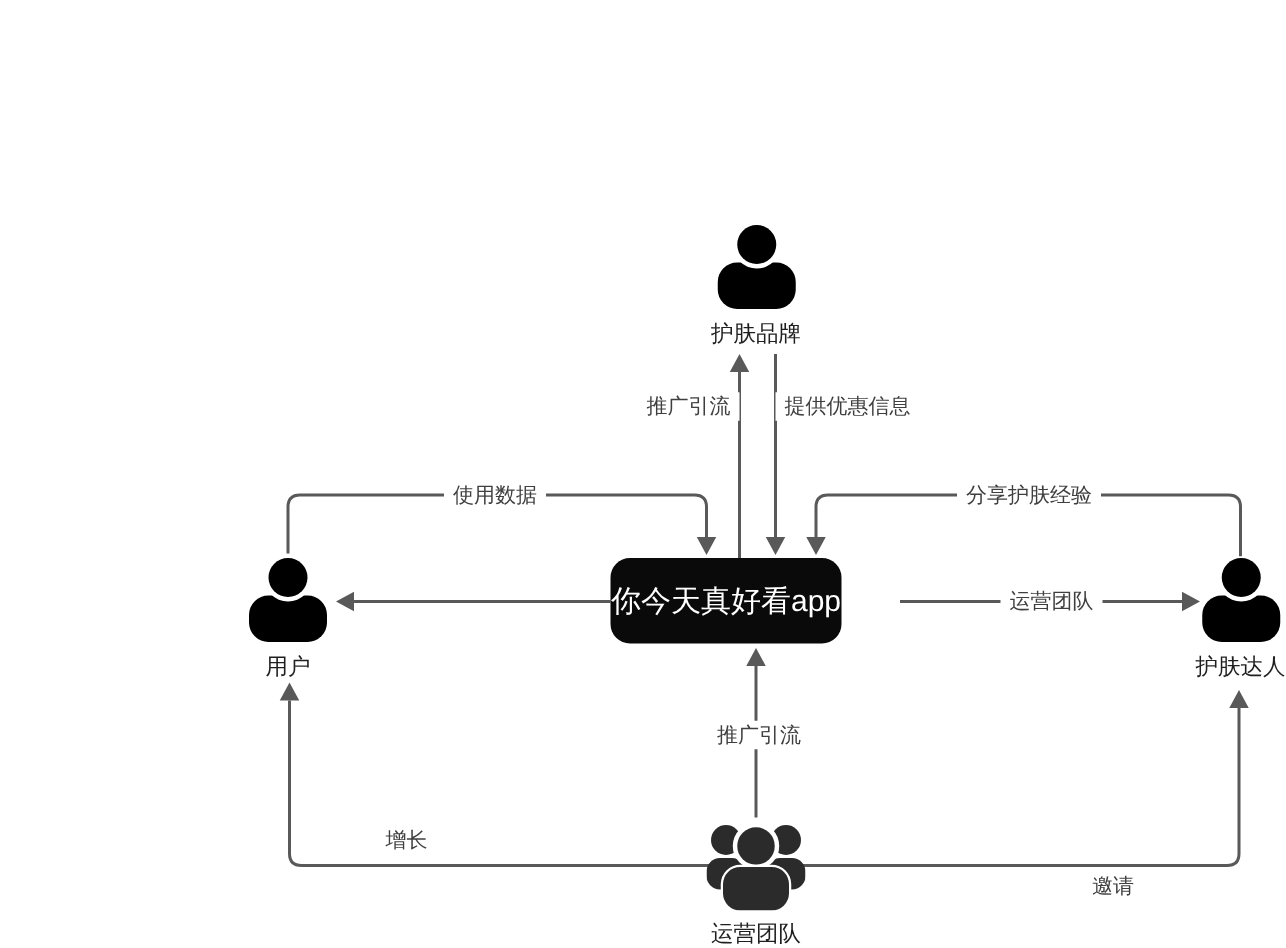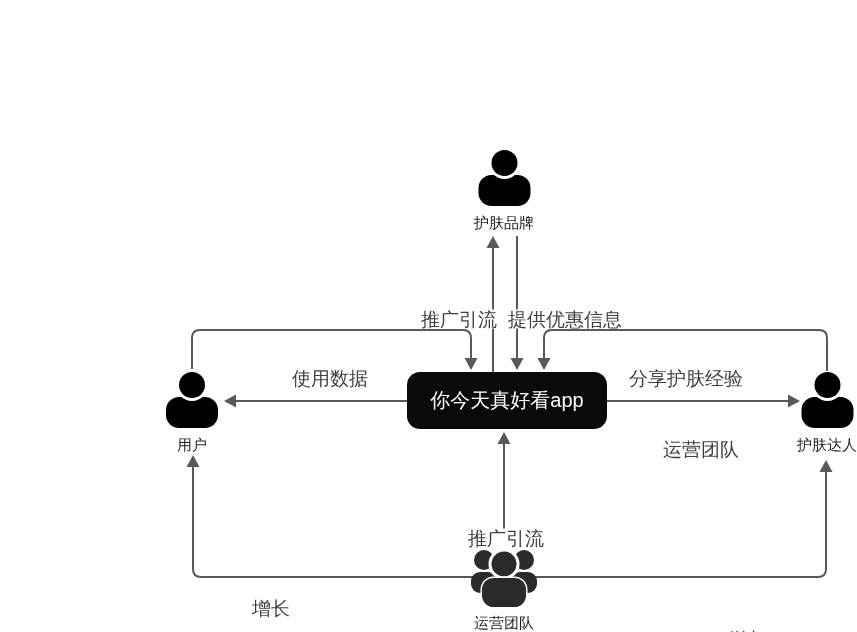--- a/index.html
+++ b/index.html
@@ -23,37 +23,36 @@
   .node.team{color:#2b2b2b;}
   .node-label{
     margin-top:8px;
     font-size:15px;line-height:16px;
     color:#1f1f1f;
     white-space:nowrap;
   }
 
   .app-box{
     position:absolute;
-    left:407px;top:372px;width:200px;height:57px;
+    left:407px;top:372px;width:154px;height:57px;
     background:#0a0a0a;border-radius:13px;
     display:flex;align-items:center;justify-content:center;
     color:#ffffff;font-size:20px;font-weight:500;
     white-space:nowrap;
   }
 
   .elabel{
     position:absolute;
     transform:translate(-50%,-50%);
     background:#ffffff;
     color:#3f3f3f;
-    font-size:19px;line-height:17px;
+    font-size:14px;line-height:17px;
     padding:1px 6px;
     white-space:nowrap;
     text-align:center;
-    margin-top:48px;
   }
   .elabel.wrap{white-space:normal;width:132px;padding:1px 2px;}
 </style>
 </head>
 <body>
 
 <div class="canvas">
 
   <svg class="wires" width="857" height="632" viewBox="0 0 857 632" aria-hidden="true">
 

